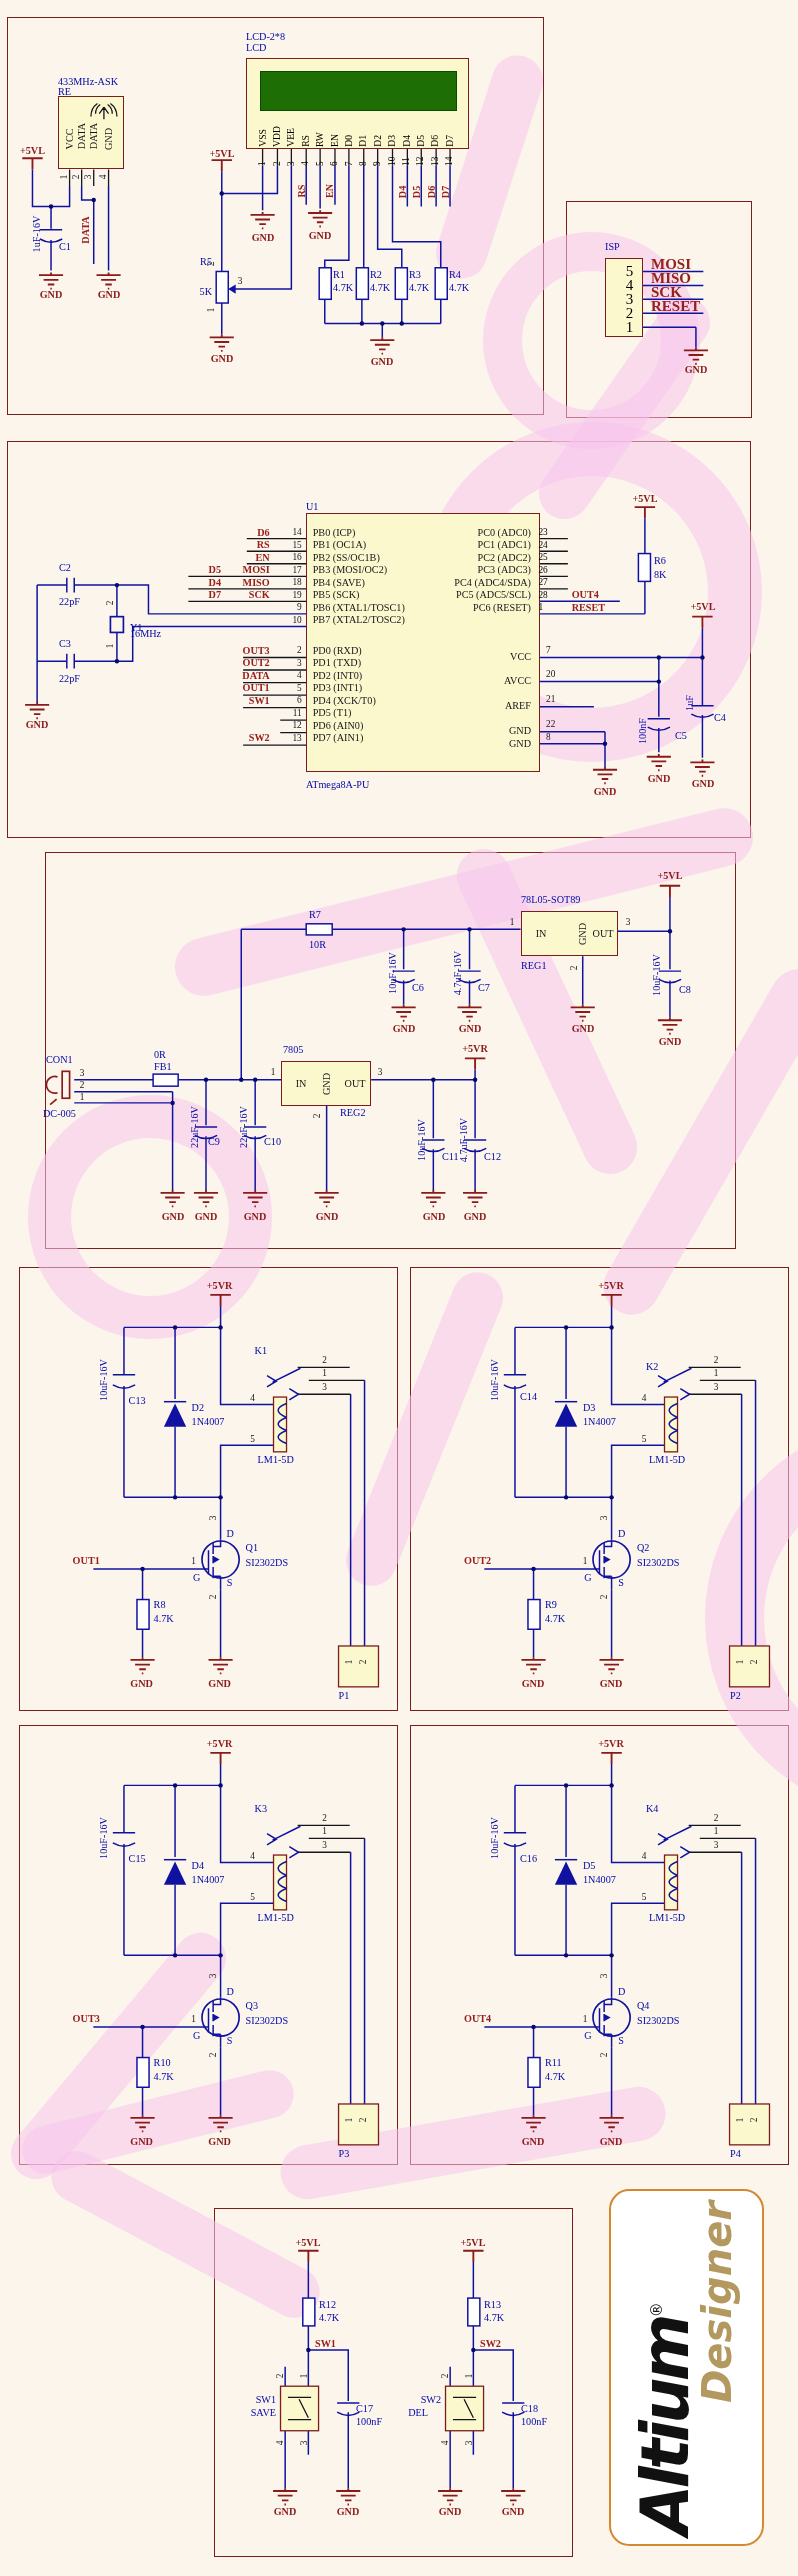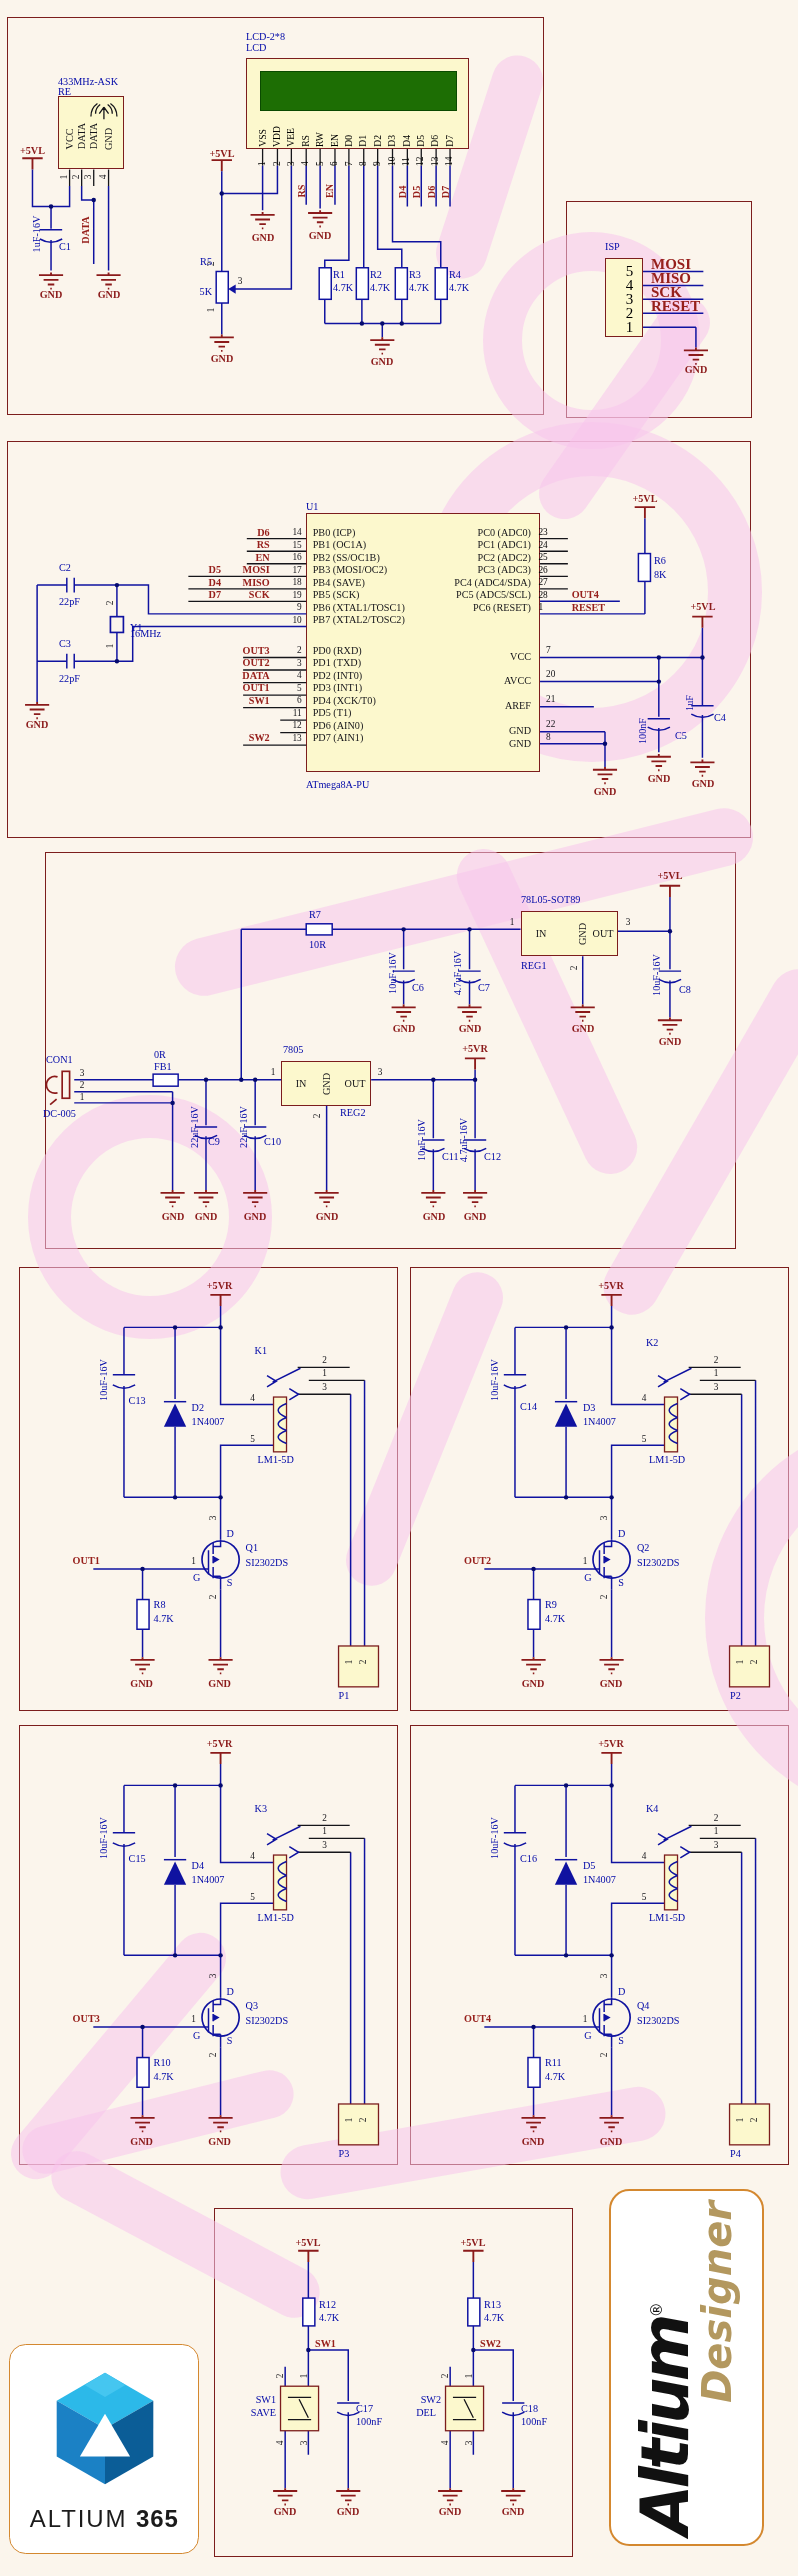--- a/index.html
+++ b/index.html
@@ -666,24 +666,24 @@
       <circle class="dot" cx="168" cy="65" r="2.4"></circle>
         <circle class="dot" cx="217" cy="65" r="2.4"></circle>
       <circle class="dot" cx="168" cy="248" r="2.4"></circle>
         <circle class="dot" cx="217" cy="248" r="2.4"></circle>
       <circle class="dot" cx="133" cy="325" r="2.4"></circle>
       <use href="#gnd" x="133" y="420"></use>
         <use href="#gnd" x="217" y="420"></use>
     </svg>
     <span class="t pw" style="left:201px;top:18.6px">+5VR</span>
     <span class="t v blue" style="left:85px;top:113px">10uF-16V</span>
-    <span class="t tl blue" style="left:110px;top:140px">C14</span>
+    <span class="t tl blue" style="left:110px;top:130px">C14</span>
     <span class="t tl blue" style="left:173px;top:141px">D3</span>
     <span class="t tl blue" style="left:173px;top:155px">1N4007</span>
-    <span class="t tl blue" style="left:236px;top:76px">K2</span>
+    <span class="t tl blue" style="left:236px;top:100px">K2</span>
     <span class="t s10" style="left:306px;top:93px">2</span>
     <span class="t s10" style="left:306px;top:106px">1</span>
     <span class="t s10" style="left:306px;top:120px">3</span>
     <span class="t s10" style="left:234px;top:131px">4</span>
     <span class="t s10" style="left:234px;top:172px">5</span>
     <span class="t tl blue" style="left:239px;top:193px">LM1-5D</span>
     <span class="t v s10" style="left:194px;top:251px">3</span>
     <span class="t tl blue" style="left:208px;top:267px">D</span>
     <span class="t tl blue" style="left:227px;top:281px">Q2</span>
     <span class="t tl blue" style="left:227px;top:296px">SI2302DS</span>
@@ -844,44 +844,32 @@
       <path class="wk" d="M70,204H95 M70,228H95 M82,206L92,226"></path>
       <circle class="dot" cx="92" cy="153" r="2.4"></circle>
       <use href="#gnd" x="67" y="302"></use>
         <use href="#gnd" x="135" y="302"></use>
     </svg>
     <span class="t pw" style="left:85px;top:35px">+5VL</span>
     <span class="t tl blue" style="left:96px;top:97px">R13</span>
     <span class="t tl blue" style="left:96px;top:110px">4.7K</span>
     <span class="t tl red" style="left:92px;top:136px">SW2</span>
     <span class="t tr blue" style="left:53px;top:192px">SW2</span>
-    <span class="t tr blue" style="left:48px;top:205px">DEL</span>
+    <span class="t tr blue" style="left:40px;top:205px">DEL</span>
     <span class="t v s10" style="left:57px;top:168px">2</span>
     <span class="t v s10" style="left:81px;top:168px">1</span>
     <span class="t v s10" style="left:57px;top:235px">4</span>
     <span class="t v s10" style="left:81px;top:235px">3</span>
     <span class="t tl blue" style="left:133px;top:201px">C18</span>
     <span class="t tl blue" style="left:133px;top:214px">100nF</span>
     <span class="t pw" style="left:62px;top:304px">GND</span>
     <span class="t pw" style="left:125px;top:304px">GND</span>
   </div>
 
   <div class="card" id="ad-card">
     <div class="adrot">
       <div class="ad1"><span>Altium</span><span class="adreg">®</span></div>
       <div class="ad2">Designer</div>
     </div>
   </div>
-  <div class="card" id="a365-card">
-    <svg width="130" height="135" viewBox="0 0 140 130" style="position:absolute;left:30px;top:16.7px">
-      <polygon points="70,4 122,34 70,64 18,34" fill="#2cb9e9"></polygon>
-      <polygon points="122,34 122,94 70,124 70,64" fill="#0b5d97"></polygon>
-      <polygon points="18,34 70,64 70,124 18,94" fill="#1b81c5"></polygon>
-      <polygon points="70,48 97,94 43,94" fill="#ffffff"></polygon>
-      <polygon points="70,4 92,17 70,30 48,17" fill="#45c6f0"></polygon>
-    </svg>
-    <div class="a365txt" style="position:absolute;left:0;width:100%;top:160px">
-      <span>ALTIUM</span>&nbsp;<b>365</b>
-    </div>
-  </div>
 
 </div>
 
 
 </body></html>

